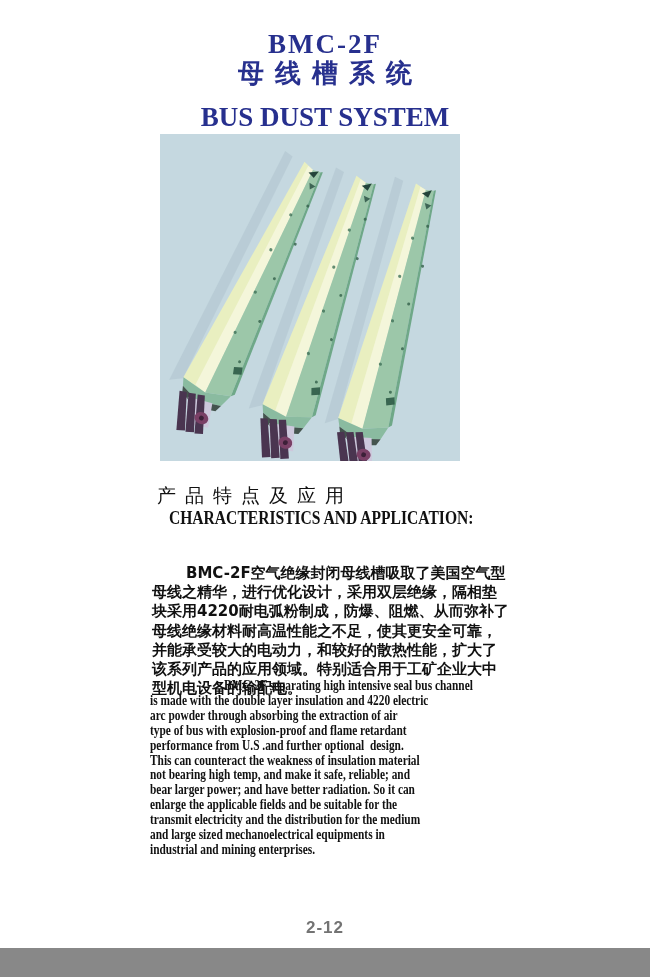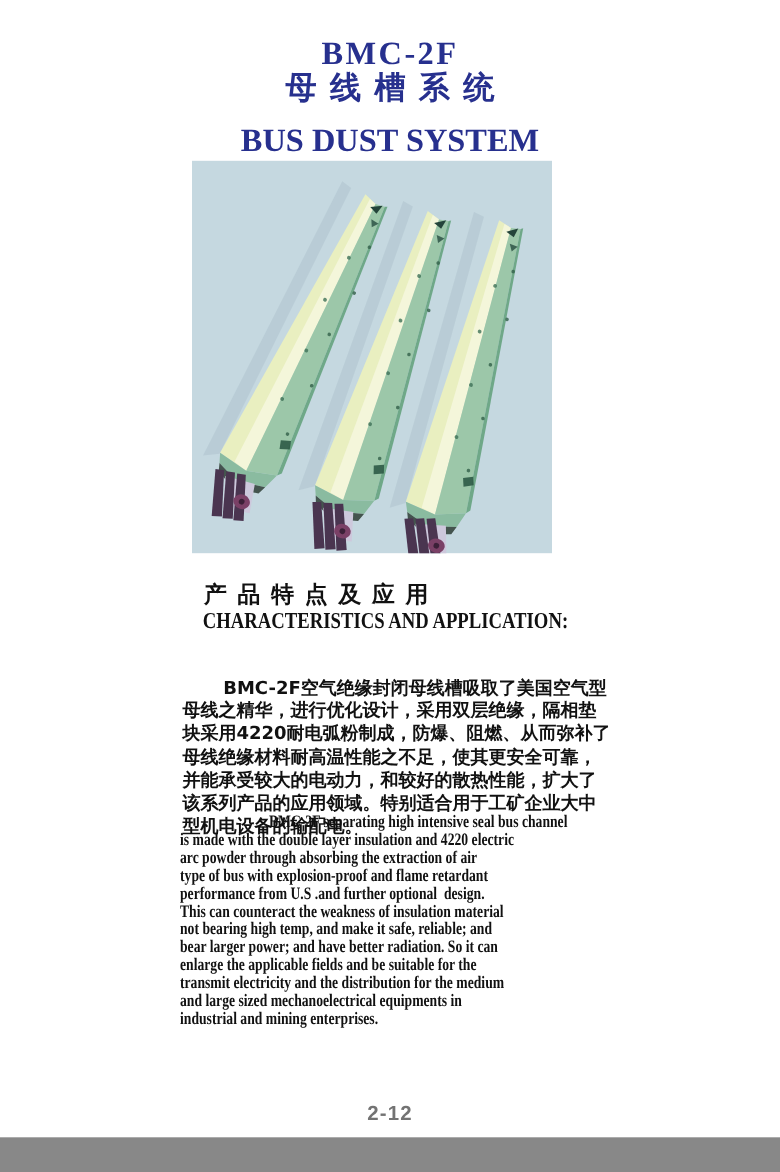--- a/index.html
+++ b/index.html
@@ -20,22 +20,22 @@
   .title-en {
     top:78px; font-size:27px; font-weight:bold; letter-spacing:0px;
     color:var(--title_blue); font-family:"Liberation Serif", serif;margin-top:24px;
   }
   .photo {
     position:absolute; left:160px; top:134px; width:300px; height:327px;
     background:var(--photo_bg);
   }
   .photo svg { display:block; width:300px; height:327px; }
   .sec-cn {
-    position:absolute; left:170px; top:483px;
-    font-family:"DejaVu Sans", sans-serif; font-weight:bold;
+    position:absolute; left:157px; top:483px;
+    font-family:"DejaVu Sans", sans-serif; font-weight:normal;
     font-size:19px; letter-spacing:9px; color:#111;
   }
   .sec-en {
     position:absolute; left:169px; top:507px;
     font-family:"Liberation Serif", serif; font-weight:bold; font-size:19px;
     transform:scaleX(0.82); transform-origin:0 0; white-space:nowrap; color:#111;
   }
   .para-cn {
     position:absolute; left:152px; top:540px; width:400px;
     font-family:"DejaVu Sans", sans-serif; font-weight:bold;

